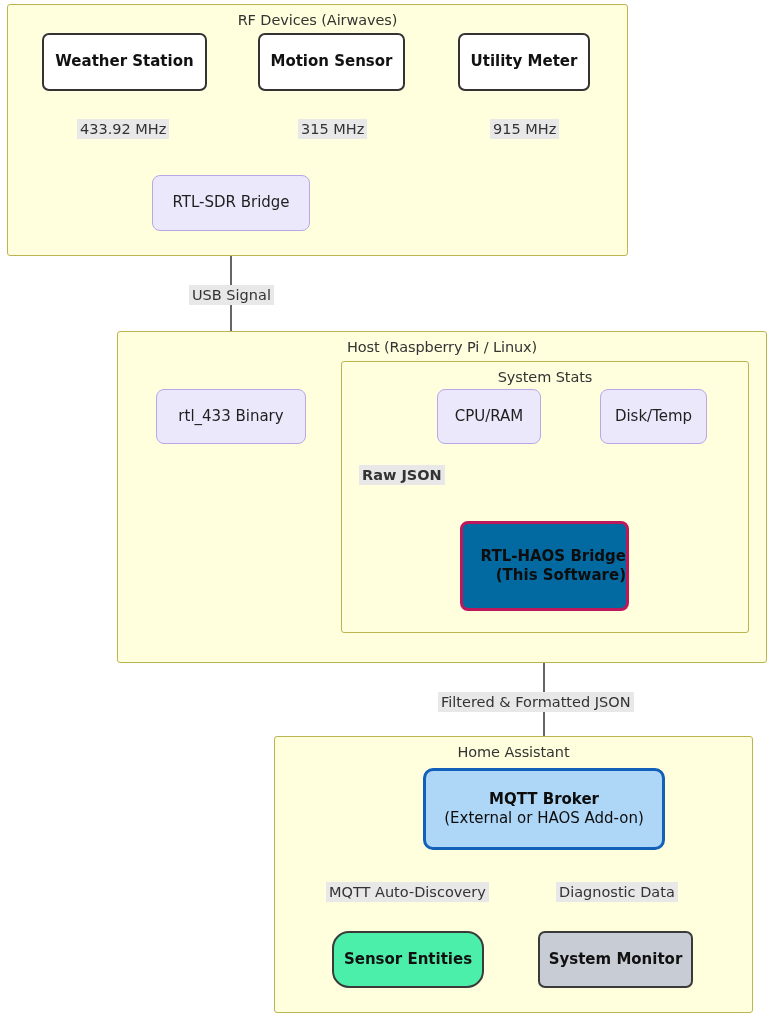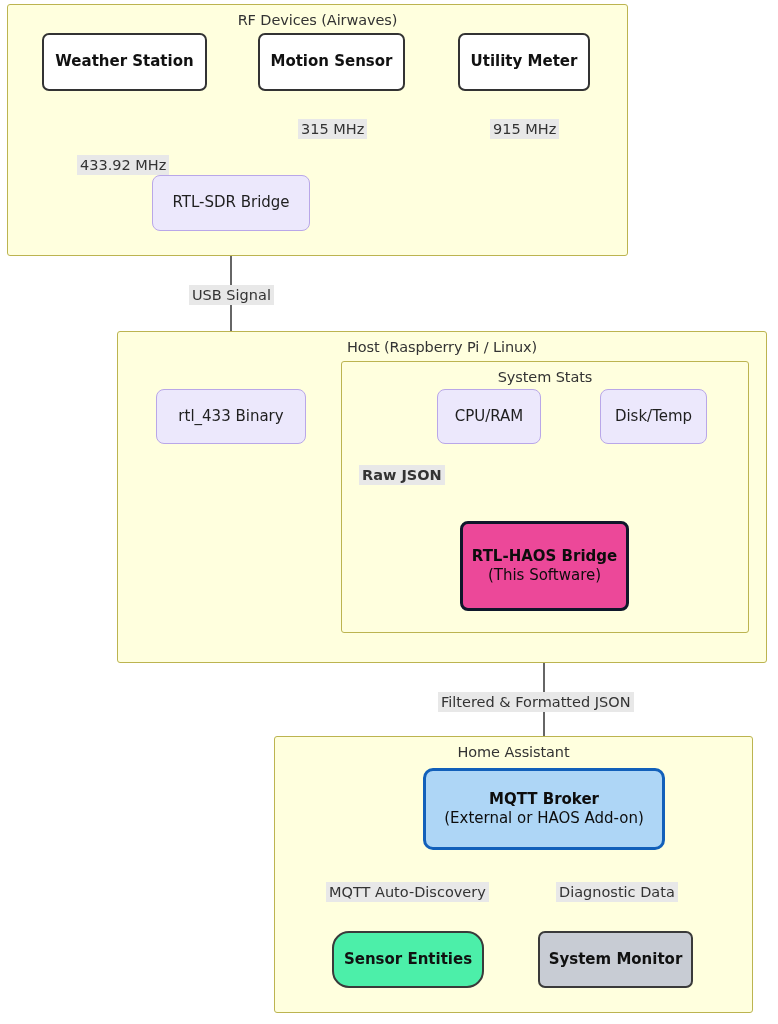--- a/index.html
+++ b/index.html
@@ -68,28 +68,29 @@
     background: #ece8fc;
     border: 1.4px solid #b9a7e8;
     color: #1f1f1f;
     font-size: 15px;
     font-weight: normal;
     border-radius: 8px;
   }
 
   
   .node-bridge {
-    background: #ec4899;
-    border: 3px solid #0f172a;
+    background: #0369a1;
+    border: 3px solid #be185d;
     color: #0d0d0d;
     font-size: 15px;
     border-radius: 8px;
+    align-items: flex-end;
   }
   .node-bridge .line1 { font-weight: bold; }
-  .node-bridge .line2 { font-weight: normal; }
+  .node-bridge .line2 { font-weight: bold; }
 
   
   .node-broker {
     background: #aed6f6;
     border: 3.4px solid #1260ba;
     color: #0d0d0d;
     font-size: 15px;
     border-radius: 10px;
   }
   .node-broker .line1 { font-weight: bold; }
@@ -228,21 +229,21 @@
   </div>
 
   <div class="node node-green" style="left:332px; top:931px; width:152px; height:57px;border-radius:17px;">
     <span class="line1">Sensor Entities</span>
   </div>
 
   <div class="node node-gray" style="left:538px; top:931px; width:155px; height:57px;">
     <span class="line1">System Monitor</span>
   </div>
 
-  <div class="edge-label" style="left:77px; top:119px;margin-top:36px;">433.92 MHz</div>
+  <div class="edge-label" style="left:77px; top:119px;">433.92 MHz</div>
 
   <div class="edge-label" style="left:298px; top:119px;">315 MHz</div>
 
   <div class="edge-label" style="left:490px; top:119px;">915 MHz</div>
 
   <div class="edge-label" style="left:189px; top:285px;">USB Signal</div>
 
   <div class="edge-label" style="left:359px; top:465px;font-weight:bold;">Raw JSON</div>
 
   <div class="edge-label" style="left:438px; top:692px;">Filtered &amp; Formatted JSON</div>

